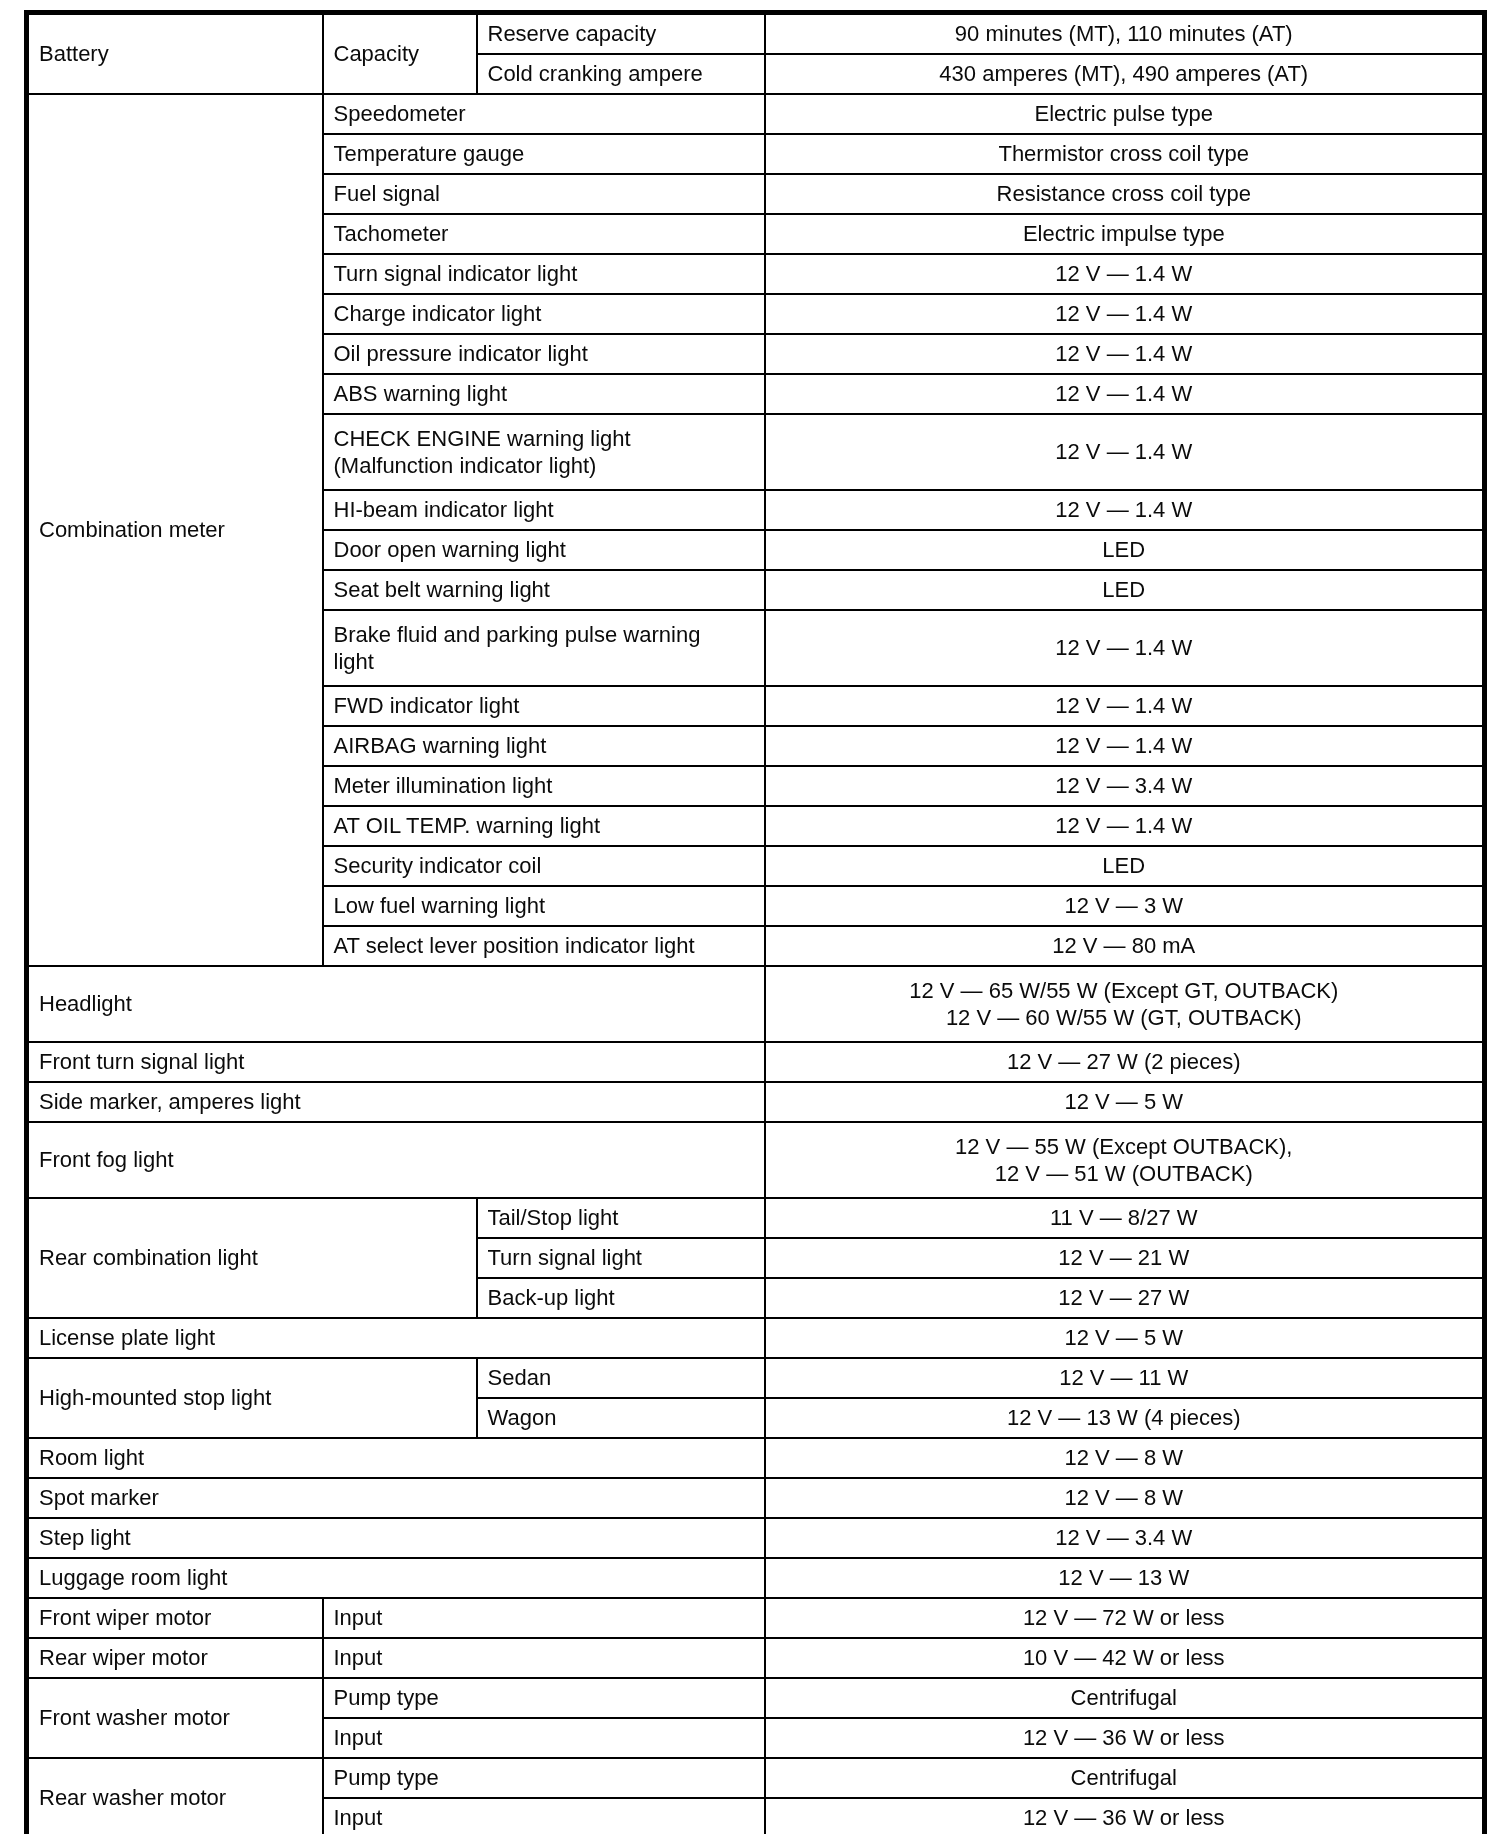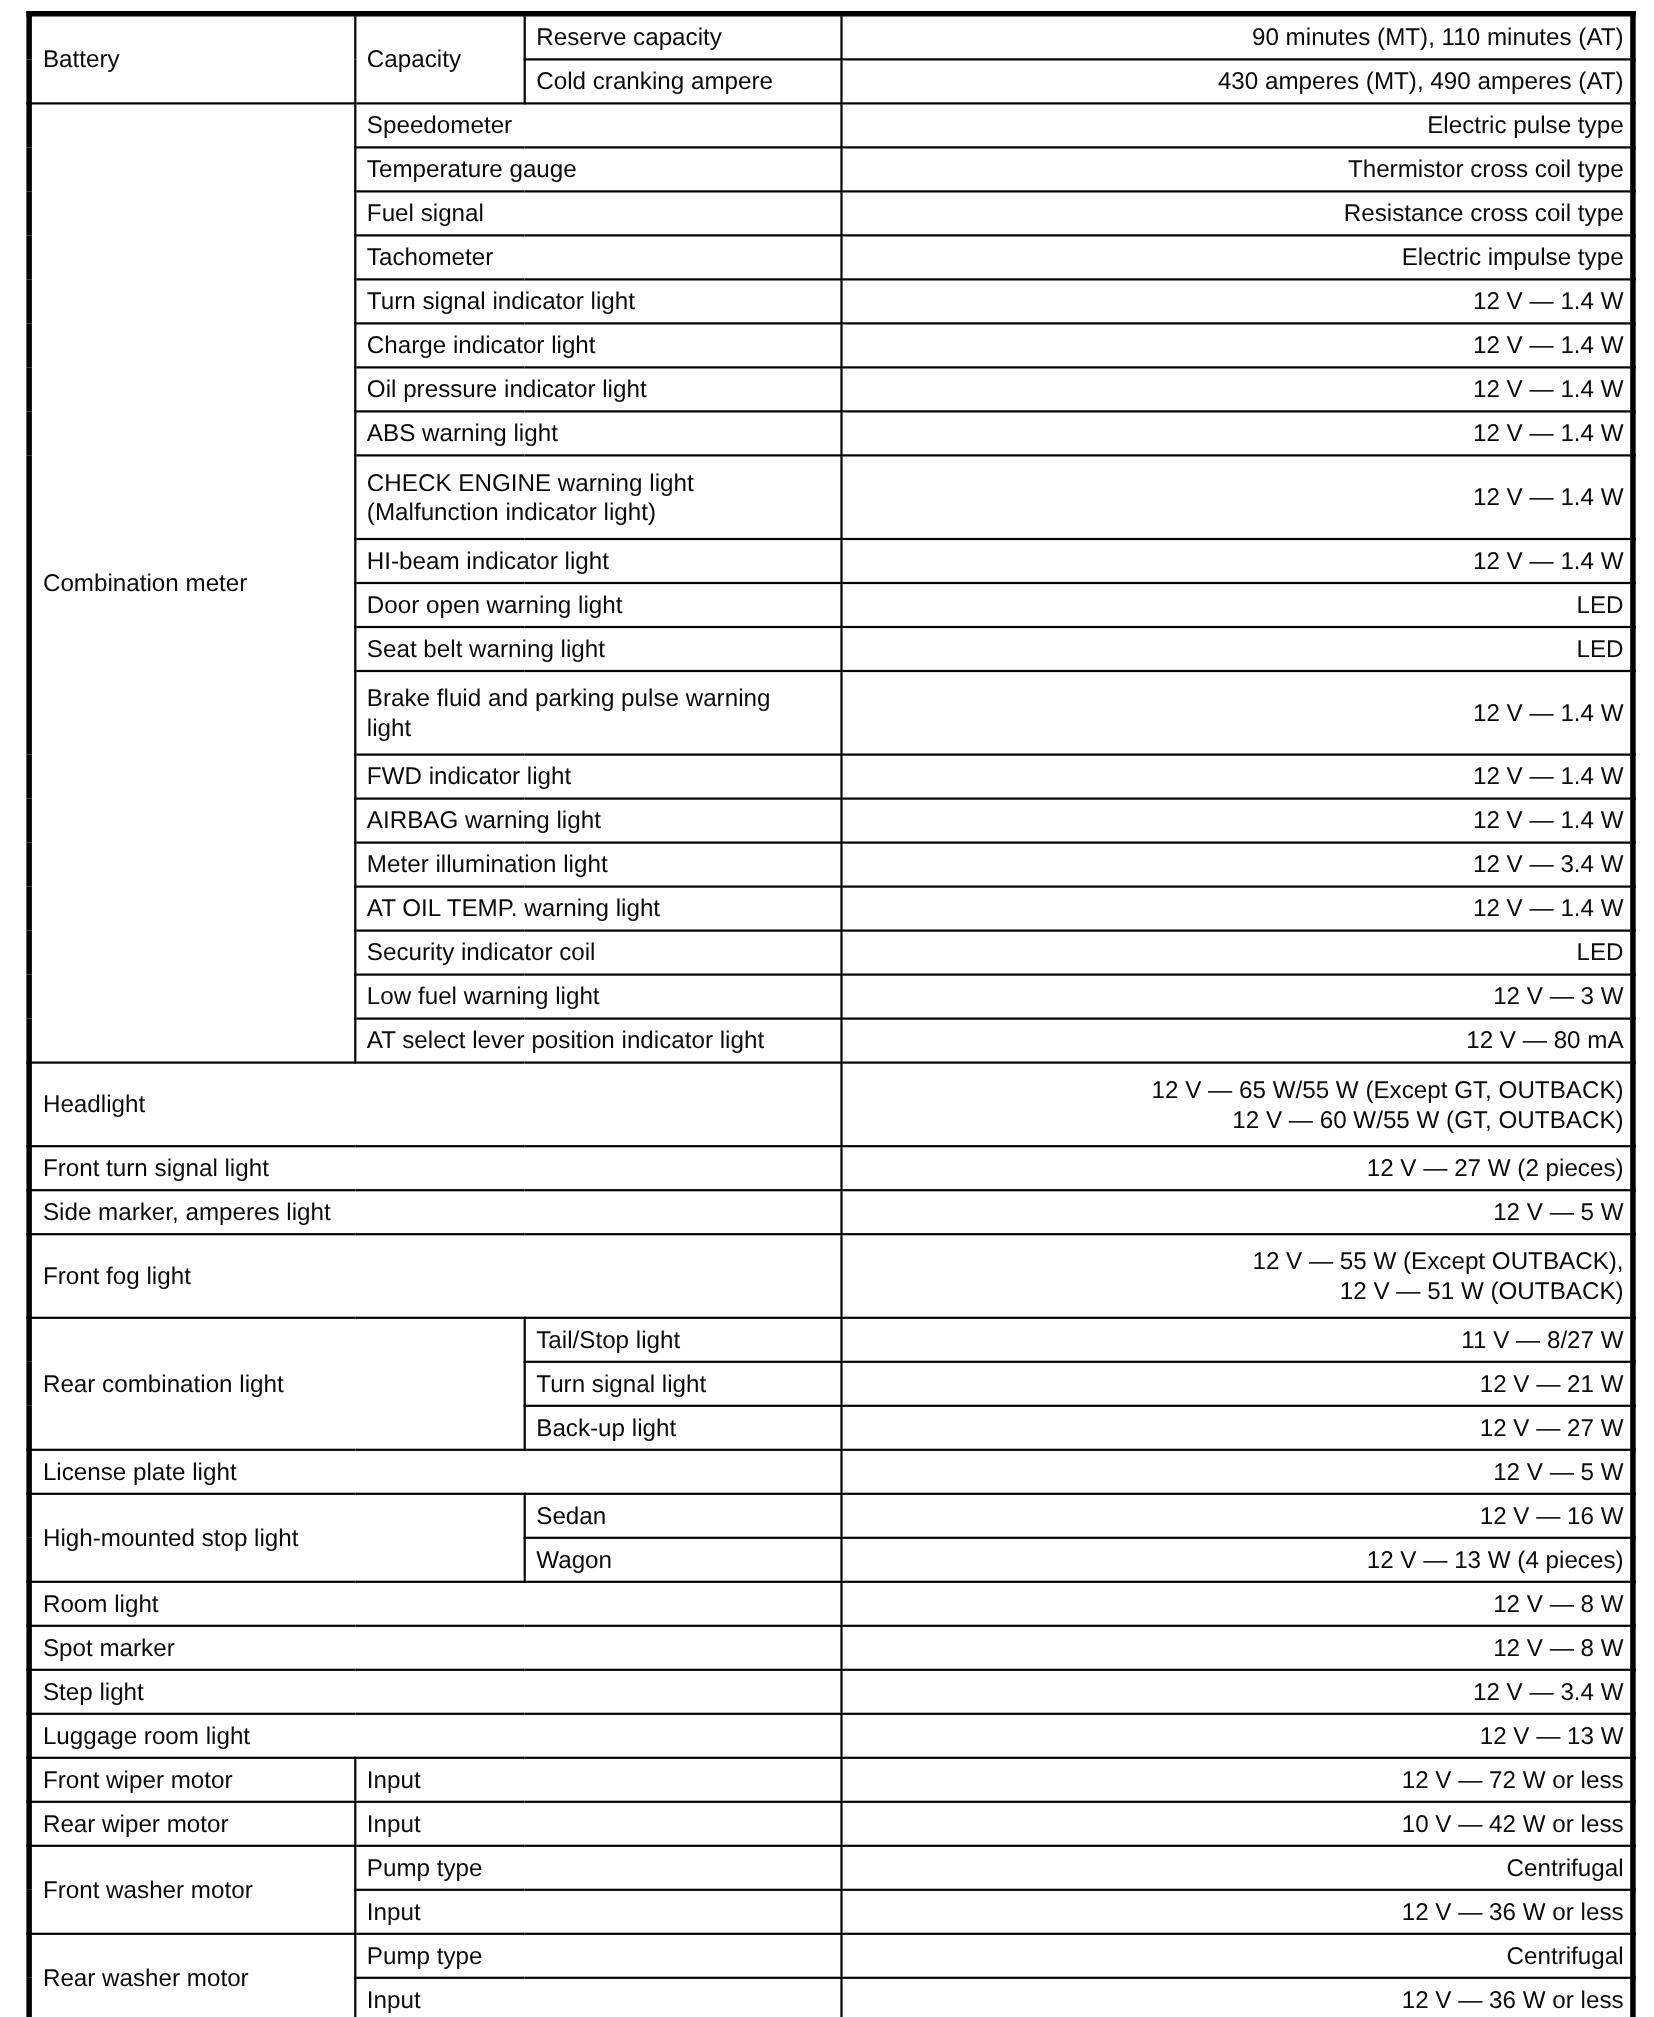--- a/index.html
+++ b/index.html
@@ -20,21 +20,21 @@
   td{
     border:2px solid #000;
     height:34px;
     padding:2px 10px;
     vertical-align:middle;
     line-height:1.25;
     white-space:pre-line;
     overflow:hidden;
   }
   td.l{text-align:left;}
-  td.c{text-align:right;padding:2px 6px;}
+  td.c{text-align:center;padding:2px 6px;}
   tr.tall td{height:70px;}
   tr.g td{border-top:2px solid #f97316;}
 </style>
 </head>
 <body>
 
 <div class="page">
   <table class="spec">
     <colgroup>
       <col style="width:296px">
@@ -167,21 +167,21 @@
           <td class="l">Back-up light</td>
           <td class="c">12 V — 27 W</td>
         </tr>
         <tr class="g">
           <td colspan="3" class="l">License plate light</td>
           <td class="c">12 V — 5 W</td>
         </tr>
         <tr class="g">
           <td colspan="2" rowspan="2" class="l">High-mounted stop light</td>
           <td class="l">Sedan</td>
-          <td class="c">12 V — 16 W</td>
+          <td class="c">12 V — 11 W</td>
         </tr>
         <tr>
           <td class="l">Wagon</td>
           <td class="c">12 V — 13 W (4 pieces)</td>
         </tr>
         <tr class="g">
           <td colspan="3" class="l">Room light</td>
           <td class="c">12 V — 8 W</td>
         </tr>
         <tr class="g">

